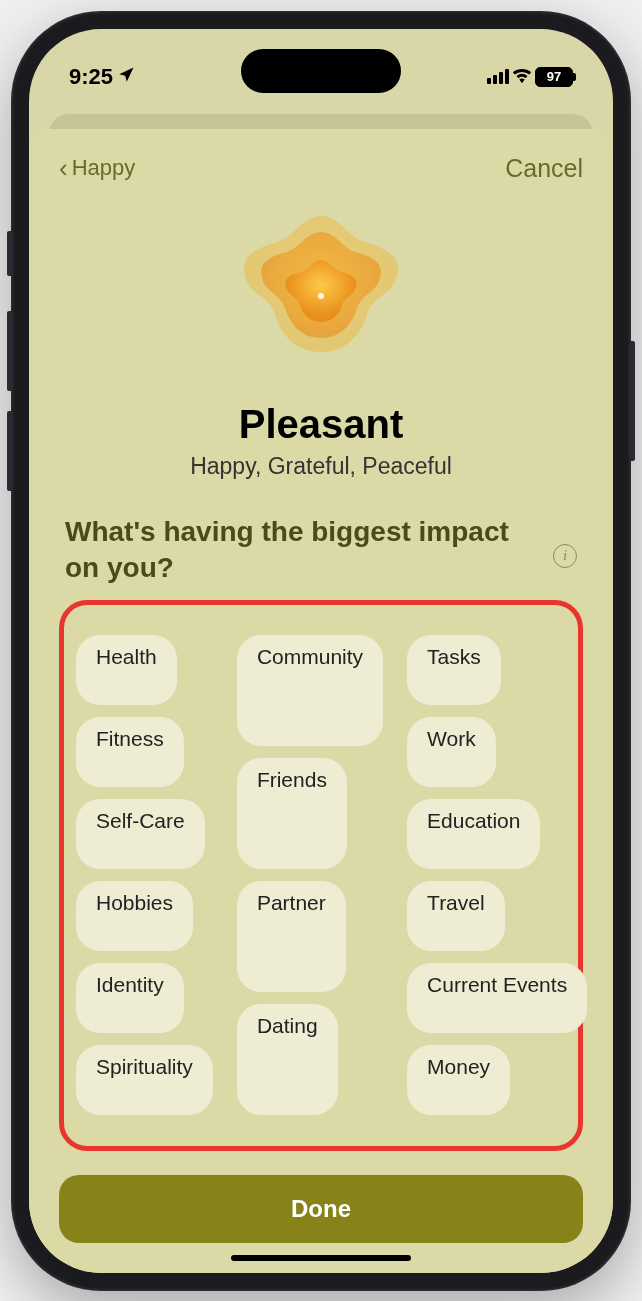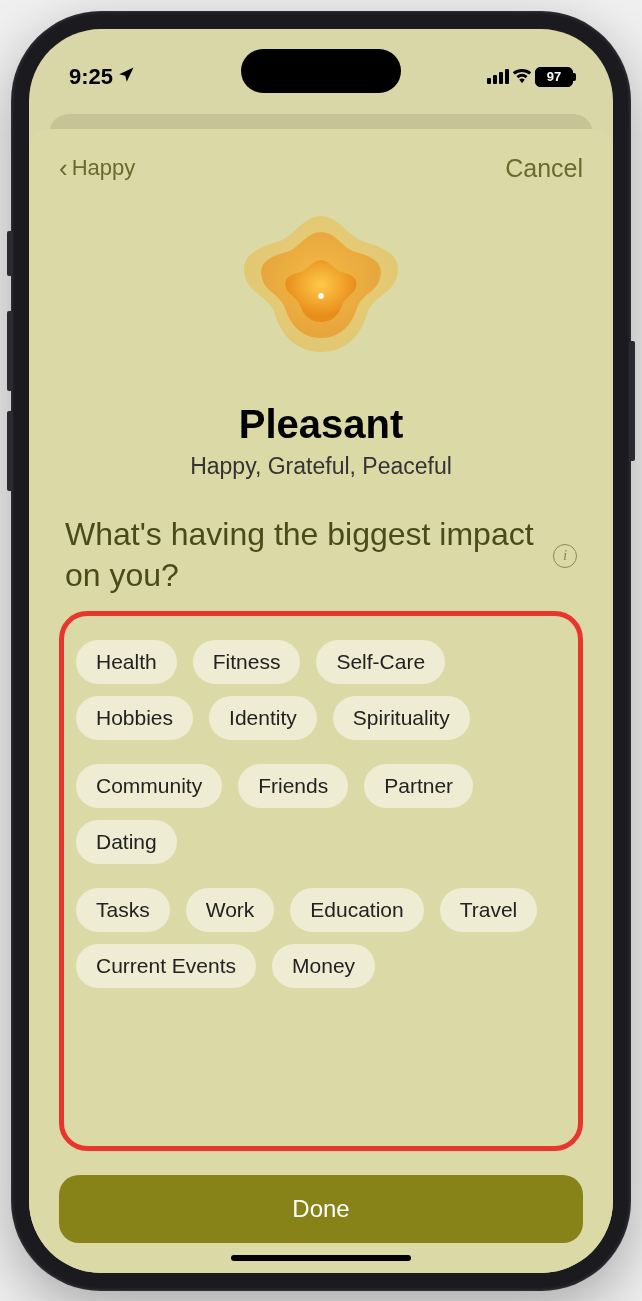--- a/index.html
+++ b/index.html
@@ -180,22 +180,22 @@
     }
     .question-row {
       display: flex;
       justify-content: space-between;
       align-items: flex-start;
       gap: 12px;
       margin-bottom: 14px;
       padding: 0 6px;
     }
     .question-text {
-      font-size: 32px;
-      font-weight: 400;
+      font-size: 28px;
+      font-weight: 700;
       color: #4a4a1a;
       line-height: 1.3;
       flex: 1;
     }
     .info-icon {
       width: 24px;
       height: 24px;
       border: 1.5px solid #8a8a5a;
       border-radius: 50%;
       display: flex;
@@ -204,24 +204,24 @@
       font-size: 15px;
       font-style: italic;
       font-family: Georgia, serif;
       color: #8a8a5a;
       margin-top: 30px;
       flex-shrink: 0;
     }
     .chips-container {
       border: 5px solid #e8362f;
       border-radius: 28px;
-      padding: 24px 12px;
+      padding: 30px 12px;
       flex: 1;
       display: flex;
-      flex-direction: column;
+      flex-direction: row;
       gap: 24px;
     }
     .chip-group {
       display: flex;
       flex-wrap: wrap;
       gap: 12px 16px;
     }
     .chip {
       background: #eeecd3;
       border-radius: 24px;
@@ -230,21 +230,21 @@
       color: #222;
       white-space: nowrap;
     }
     .done-btn {
       background: #878318;
       color: #fff;
       text-align: center;
       padding: 20px;
       border-radius: 20px;
       font-size: 24px;
-      font-weight: 400;
+      font-weight: 700;
       margin-top: 24px;
     }
     .home-indicator {
       position: absolute;
       bottom: 12px;
       left: 50%;
       transform: translateX(-50%);
       width: 180px;
       height: 6px;
       background: #000;

